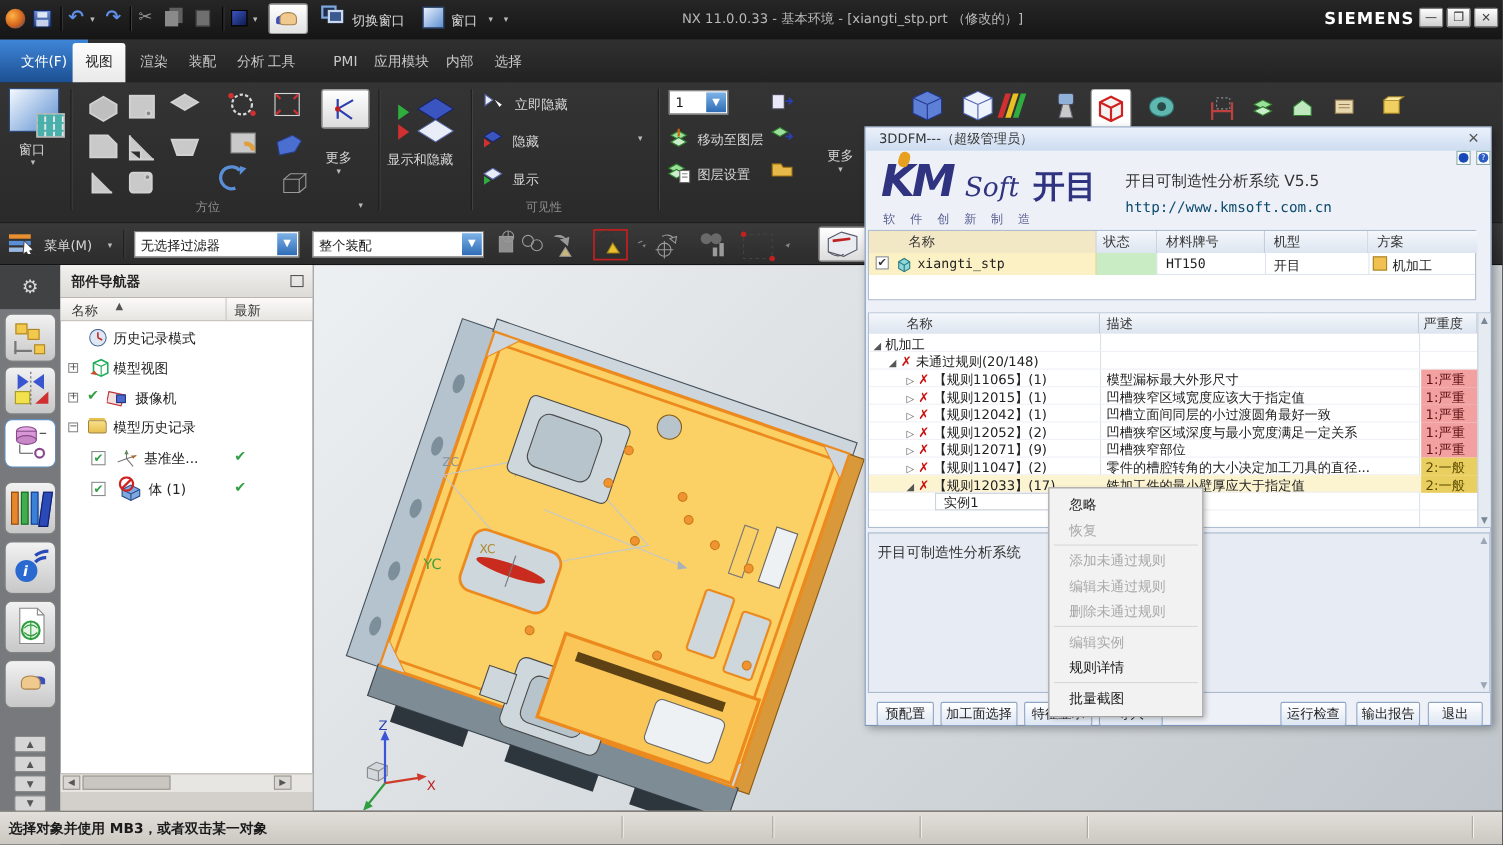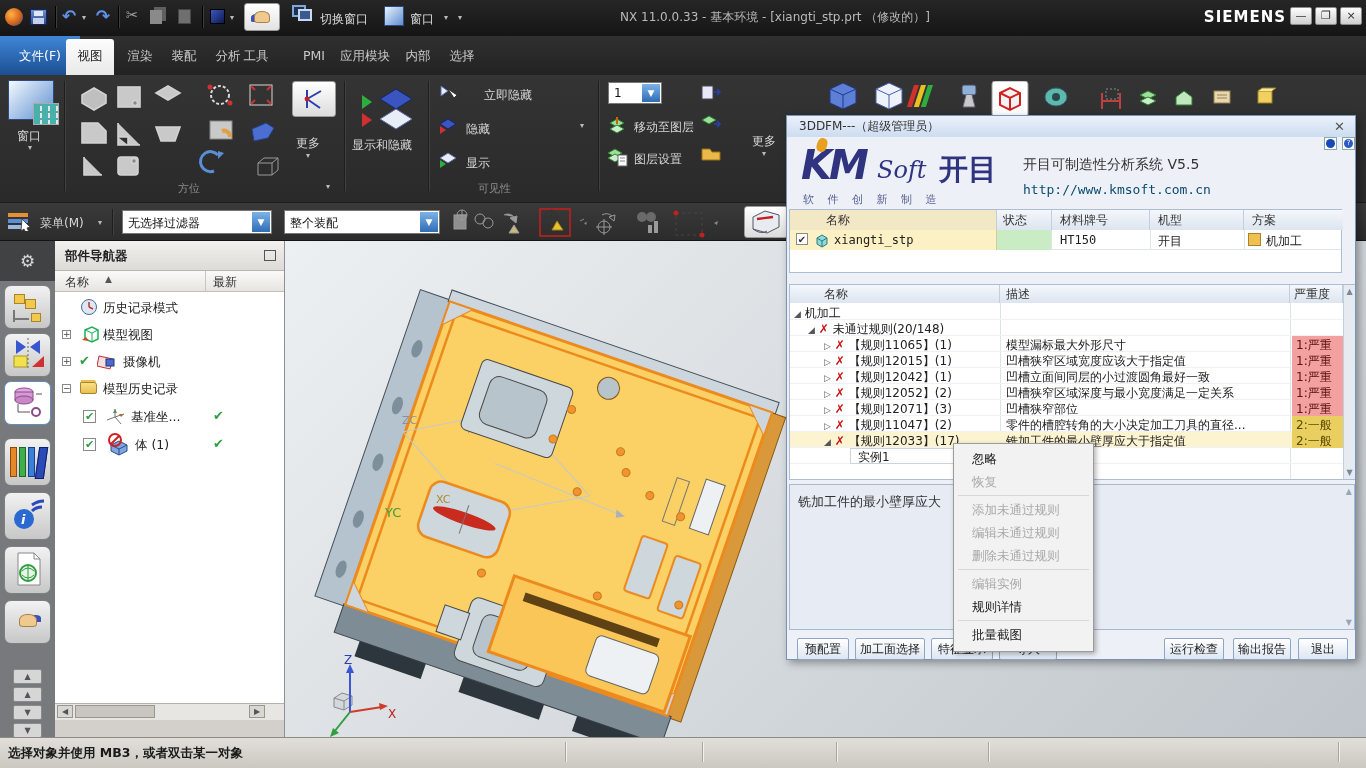--- a/index.html
+++ b/index.html
@@ -237,21 +237,21 @@
     </div>
     <div class="abs rlabel" style="left:352px;top:62px">显示和隐藏</div>
     <div class="abs rsep" style="left:428px;top:6px;height:110px"></div>
 
     <div class="abs" style="left:438px;top:8px;width:20px;height:18px">
       <svg width="20" height="18">
           <path d="M3,3 l7,5 l-7,5 z" fill="#e8edf8" stroke="#5a6aa8"></path>
           <path d="M10,6 l6,9 l3,-3 z" fill="#fff" stroke="#333"></path>
         </svg>
     </div>
-    <div class="abs rlabel" style="left:484px;top:12px">立即隐藏</div>
+    <div class="abs rlabel" style="left:468px;top:12px">立即隐藏</div>
     <div class="abs" style="left:438px;top:42px;width:22px;height:18px">
       <svg width="22" height="18">
           <path d="M7,2 l8,5 l-8,5 l-8,-5 z" transform="translate(3,0)" fill="#3a55c0" stroke="#18246a"></path>
           <path d="M2,12 l6,4 l-6,4 z" transform="translate(0,-3)" fill="#d03030"></path>
         </svg>
     </div>
     <div class="abs rlabel" style="left:466px;top:46px">隐藏</div>
     <div class="abs dd" style="left:580px;top:46px">▾</div>
     <div class="abs" style="left:438px;top:76px;width:22px;height:18px">
       <svg width="22" height="18">
@@ -711,21 +711,21 @@
         <span class="nm" style="left:34px"><span class="tri">▷</span>&nbsp;<span class="xmark">✗</span>&nbsp;<span>【规则12042】(1)</span></span>
         <span class="ds">凹槽立面间同层的小过渡圆角最好一致</span>
         <span class="sv sev-red">1:严重</span>
       </div>
       <div class="abs rrow" style="left:0;top:99px">
         <span class="nm" style="left:34px"><span class="tri">▷</span>&nbsp;<span class="xmark">✗</span>&nbsp;<span>【规则12052】(2)</span></span>
         <span class="ds">凹槽狭窄区域深度与最小宽度满足一定关系</span>
         <span class="sv sev-red">1:严重</span>
       </div>
       <div class="abs rrow" style="left:0;top:115px">
-        <span class="nm" style="left:34px"><span class="tri">▷</span>&nbsp;<span class="xmark">✗</span>&nbsp;<span>【规则12071】(3)</span></span>
+        <span class="nm" style="left:34px"><span class="tri">▷</span>&nbsp;<span class="xmark">✗</span>&nbsp;<span>【规则12071】(9)</span></span>
         <span class="ds">凹槽狭窄部位</span>
         <span class="sv sev-red">1:严重</span>
       </div>
       <div class="abs rrow" style="left:0;top:131px">
         <span class="nm" style="left:34px"><span class="tri">▷</span>&nbsp;<span class="xmark">✗</span>&nbsp;<span>【规则11047】(2)</span></span>
         <span class="ds">零件的槽腔转角的大小决定加工刀具的直径...</span>
         <span class="sv sev-yel">2:一般</span>
       </div>
       <div class="abs rrow" style="left:0;top:147px;background:#fcf3d1">
         <span class="nm" style="left:34px"><span class="tri">◢</span>&nbsp;<span class="xmark">✗</span>&nbsp;<span>【规则12033】(17)</span></span>
@@ -737,21 +737,21 @@
         <span class="nm" style="left:68px">实例1</span>
       </div>
 
       <div class="abs" style="left:553px;top:0;width:12px;height:194px;background:#e6ebf2;border-left:1px solid #c3cedd">
         <div style="text-align:center;font-size:8px;color:#7a8799;margin-top:2px">▲</div>
         <div style="position:absolute;bottom:2px;width:100%;text-align:center;font-size:8px;color:#7a8799">▼</div>
       </div>
     </div>
 
     <div class="abs" style="left:2px;top:368px;width:566px;height:146px;background:#e7ecf4;border:1px solid #aab8cc">
-      <span style="position:absolute;left:8px;top:8px;font-size:13px;color:#333">铣加工件的最小壁厚应大</span>
+      <span style="position:absolute;left:8px;top:8px;font-size:13px;color:#333">开目可制造性分析系统</span>
       <div style="position:absolute;right:2px;top:2px;font-size:8px;color:#9aa5b5">▲</div>
       <div style="position:absolute;right:2px;bottom:2px;font-size:8px;color:#9aa5b5">▼</div>
     </div>
 
     <div class="abs dlgbtn" style="left:10px;width:52px">预配置</div>
     <div class="abs dlgbtn" style="left:68px;width:70px">加工面选择</div>
     <div class="abs dlgbtn" style="left:144px;width:62px">特征显示</div>
     <div class="abs dlgbtn" style="left:212px;width:58px">导入</div>
     <div class="abs dlgbtn" style="left:377px;width:60px">运行检查</div>
     <div class="abs dlgbtn" style="left:446px;width:58px">输出报告</div>

